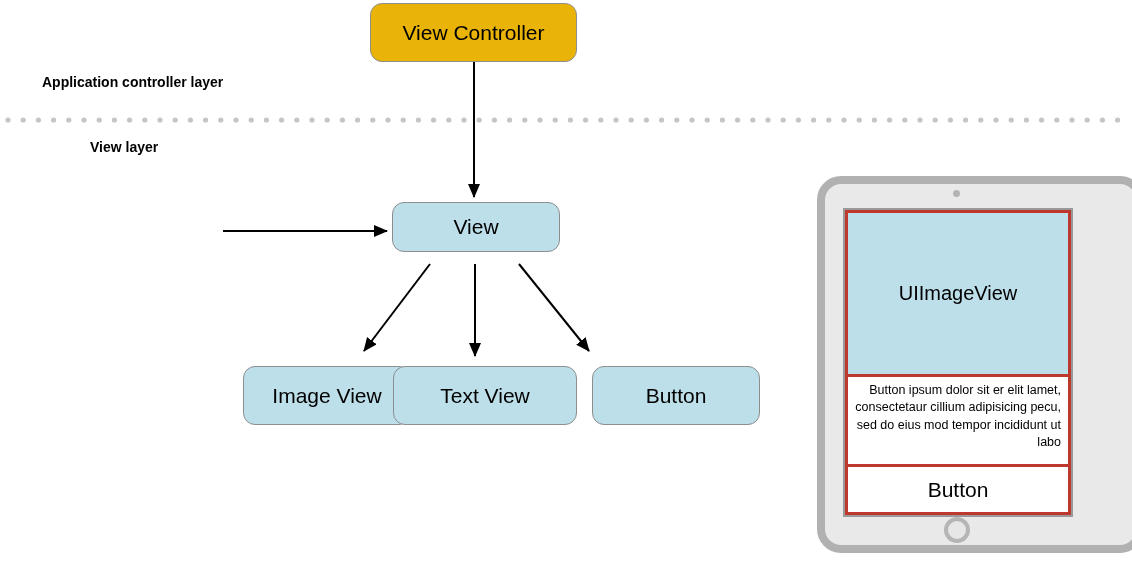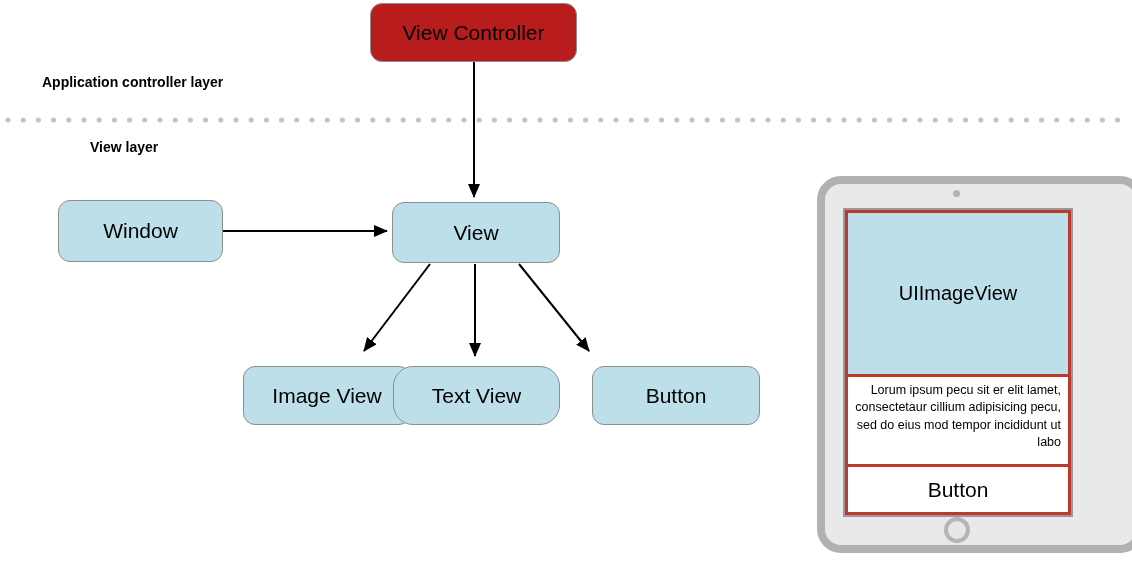--- a/index.html
+++ b/index.html
@@ -32,26 +32,26 @@
     box-sizing: border-box;
     background: #bddfea;
     border: 1.5px solid #8e8e8e;
     border-radius: 12px;
     display: flex;
     align-items: center;
     justify-content: center;
     font-size: 21px;
     color: #000;
   }
-  .node.orange { background: #b91c1c; }
+  .node.orange { background: #eab308; }
   .node-vc     { left: 370px; top: 3px;   width: 207px; height: 59px; }
   .node-window { left: 58px;  top: 200px; width: 165px; height: 62px; }
-  .node-view   { left: 392px; top: 202px; width: 168px; height: 61px; }
+  .node-view   { left: 392px; top: 202px; width: 168px; height: 50px; }
   .node-iv     { left: 195px; top: 366px; width: 168px; height: 59px; margin-left: 48px; }
-  .node-tv     { left: 393px; top: 366px; width: 167px; height: 59px; border-radius: 20px; }
+  .node-tv     { left: 393px; top: 366px; width: 184px; height: 59px; }
   .node-btn    { left: 592px; top: 366px; width: 168px; height: 59px; }
 
   
   .tablet {
     position: absolute;
     left: 817px; top: 176px;
     width: 327px; height: 377px;
     box-sizing: border-box;
     background: #e9e9e9;
     border: 8px solid #b1b1b1;
@@ -132,29 +132,28 @@
     <line x1="223" y1="231" x2="387" y2="231" stroke="#000" stroke-width="2" marker-end="url(#arrowhead)"></line>
     <line x1="430" y1="264" x2="364" y2="351" stroke="#000" stroke-width="2" marker-end="url(#arrowhead)"></line>
     <line x1="475" y1="264" x2="475" y2="356" stroke="#000" stroke-width="2" marker-end="url(#arrowhead)"></line>
     <line x1="519" y1="264" x2="589" y2="351" stroke="#000" stroke-width="2" marker-end="url(#arrowhead)"></line>
   </svg>
 
   <div class="layer-label label-app">Application controller layer</div>
   <div class="layer-label label-view">View layer</div>
 
   <div class="node orange node-vc">View Controller</div>
-  <div class="node node-window">Window</div>
   <div class="node node-view">View</div>
   <div class="node node-iv">Image View</div>
   <div class="node node-tv">Text View</div>
   <div class="node node-btn">Button</div>
 
   <div class="tablet">
     <div class="camera"></div>
     <div class="screen">
       <div class="region region-image">UIImageView</div>
-      <div class="region region-text">Lorum ipsum pecu sit er elit lamet, consectetaur cillium adipisicing pecu, sed do eius mod tempor incididunt ut labo</div>
+      <div class="region region-text">Button ipsum dolor sit er elit lamet, consectetaur cillium adipisicing pecu, sed do eius mod tempor incididunt ut labo</div>
       <div class="region region-button">Button</div>
     </div>
     <div class="home"></div>
   </div>
 
 </div>
 
 </body></html>

